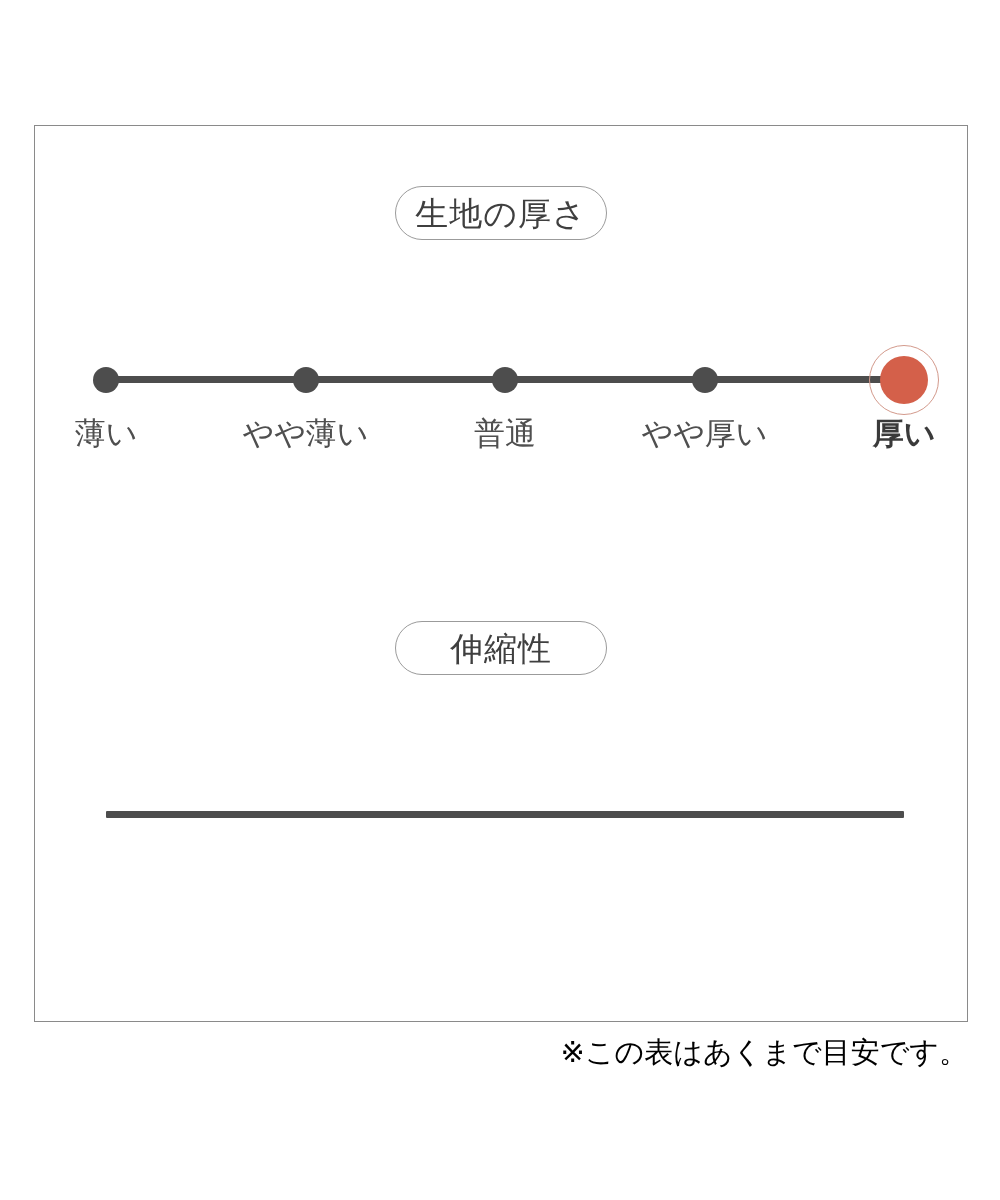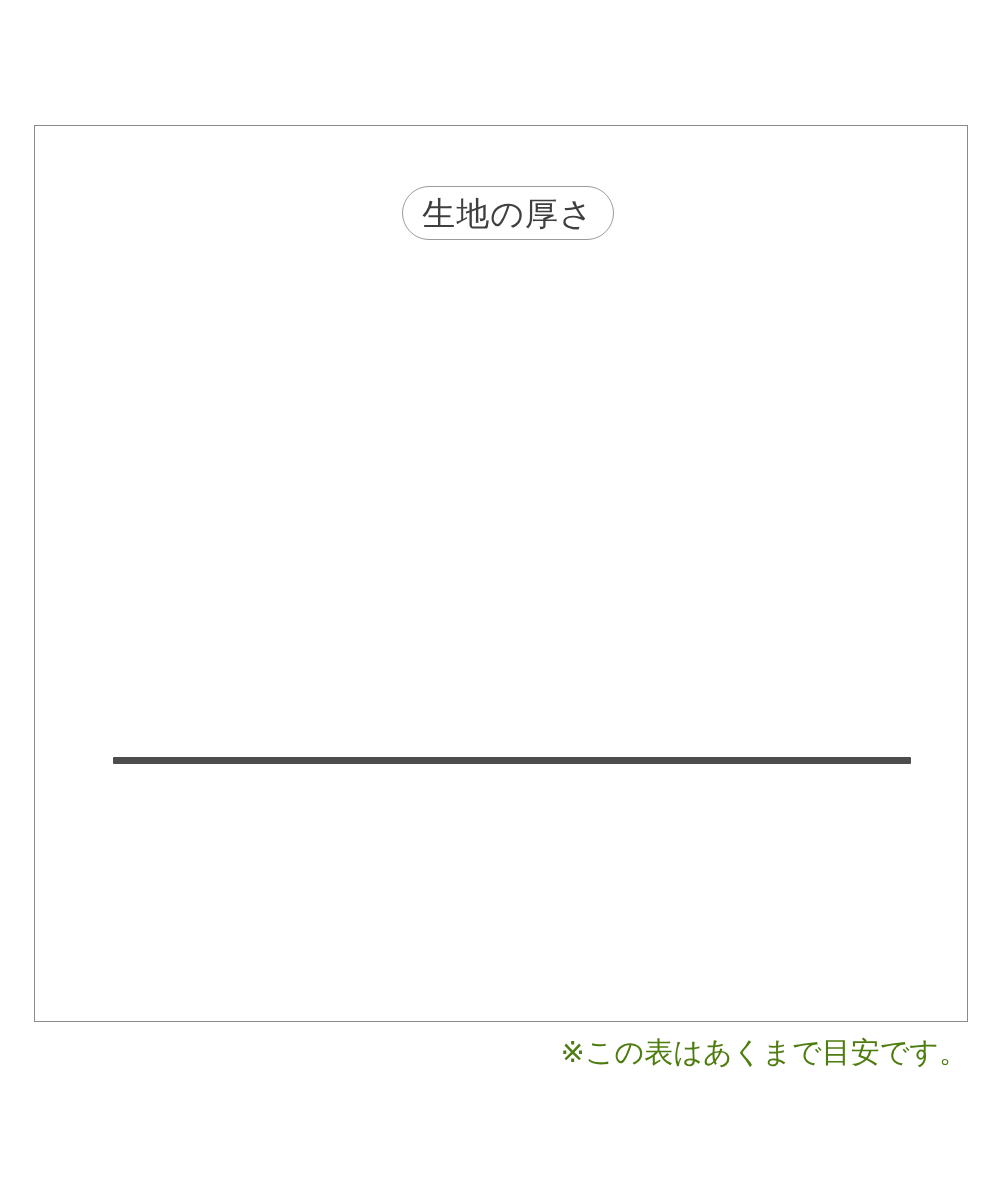--- a/index.html
+++ b/index.html
@@ -24,21 +24,21 @@
     width: 934px;
     height: 897px;
     border: 1.5px solid #8a8a8a;
     box-sizing: border-box;
     background: #ffffff;
   }
 
   
   .section {
     position: absolute;
-    left: 7px;
+    left: 0;
     width: 100%;
     text-align: right;
   }
   #section-thickness { top: 60px; }
   #section-stretch   { top: 495px; }
 
   
   .badge-row {
     display: flex;
     justify-content: center;
@@ -138,38 +138,69 @@
     color: #3a3a3a;
   }
 
   
   #footnote {
     position: absolute;
     right: 32px;
     top: 1038px;
     font-size: 29px;
     line-height: 1;
-    color: #4d7c0f;
+    color: #000000;
     white-space: nowrap;
   }
 </style>
 </head>
 <body>
 
 <div id="spec-card">
 
   <div class="section" id="section-thickness">
     <div class="badge-row">
       <div class="badge">
         <span class="badge-label">生地の厚さ</span>
       </div>
     </div>
-  </div>
-
-  <div class="section" id="section-stretch">
     <div class="scale-wrap">
       <div class="scale-track"></div>
+      <div class="dots" id="dots-thickness">
+          <div class="dot-slot" style="left: 0%;">
+            <div class="dot"></div>
+            <div class="tick-label">薄い</div>
+          </div>
+          <div class="dot-slot" style="left: 25%;">
+            <div class="dot"></div>
+            <div class="tick-label">やや薄い</div>
+          </div>
+          <div class="dot-slot" style="left: 50%;">
+            <div class="dot"></div>
+            <div class="tick-label">普通</div>
+          </div>
+          <div class="dot-slot" style="left: 75%;">
+            <div class="dot"></div>
+            <div class="tick-label">やや厚い</div>
+          </div>
+          <div class="dot-slot" style="left: 100%;">
+            <div class="ring"></div>
+            <div class="dot active"></div>
+            <div class="tick-label active">厚い</div>
+          </div>
+        </div>
     </div>
   </div>
 
+  <div class="section" id="section-stretch">
+    <div class="badge-row">
+      <div class="badge">
+        <span class="badge-label">伸縮性</span>
+      </div>
+    </div>
+    <div class="scale-wrap">
+      <div class="scale-track"></div>
+    </div>
+  </div>
+
 </div>
 
 <div id="footnote">※この表はあくまで目安です。</div>
 
 </body></html>

